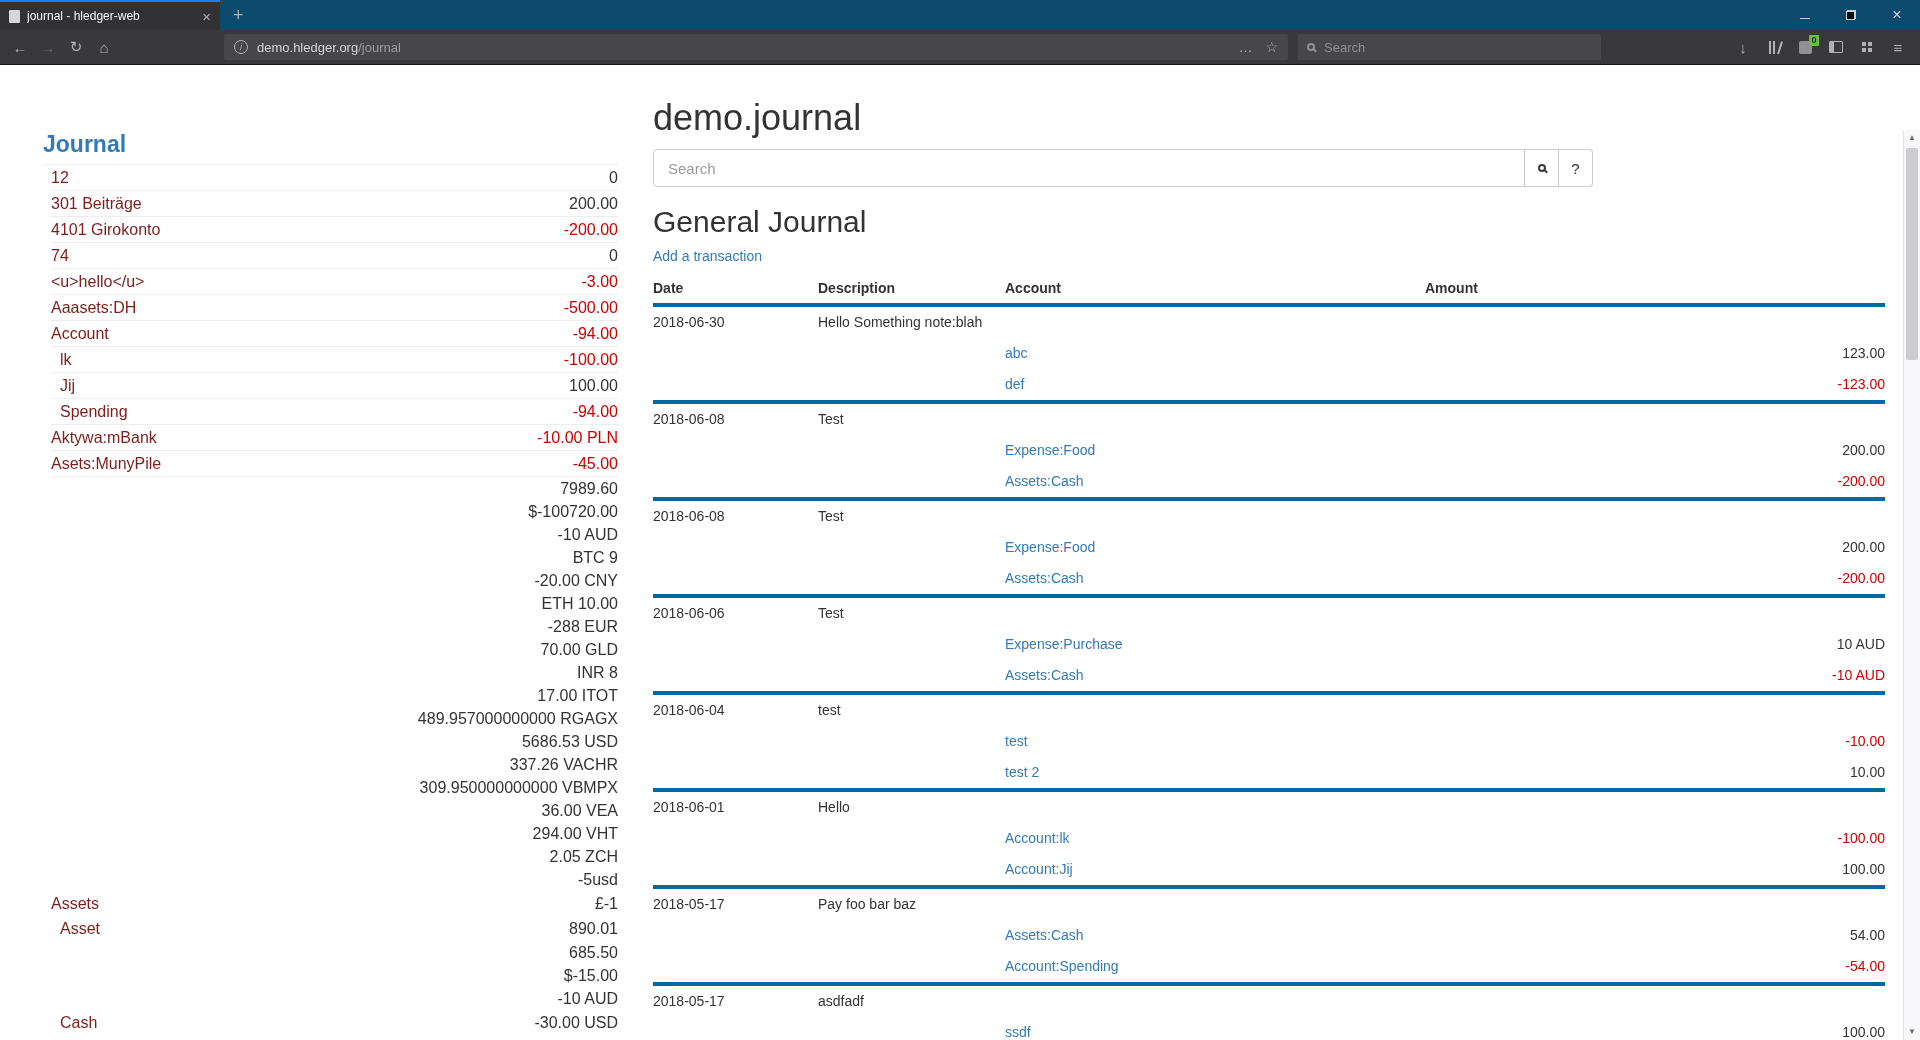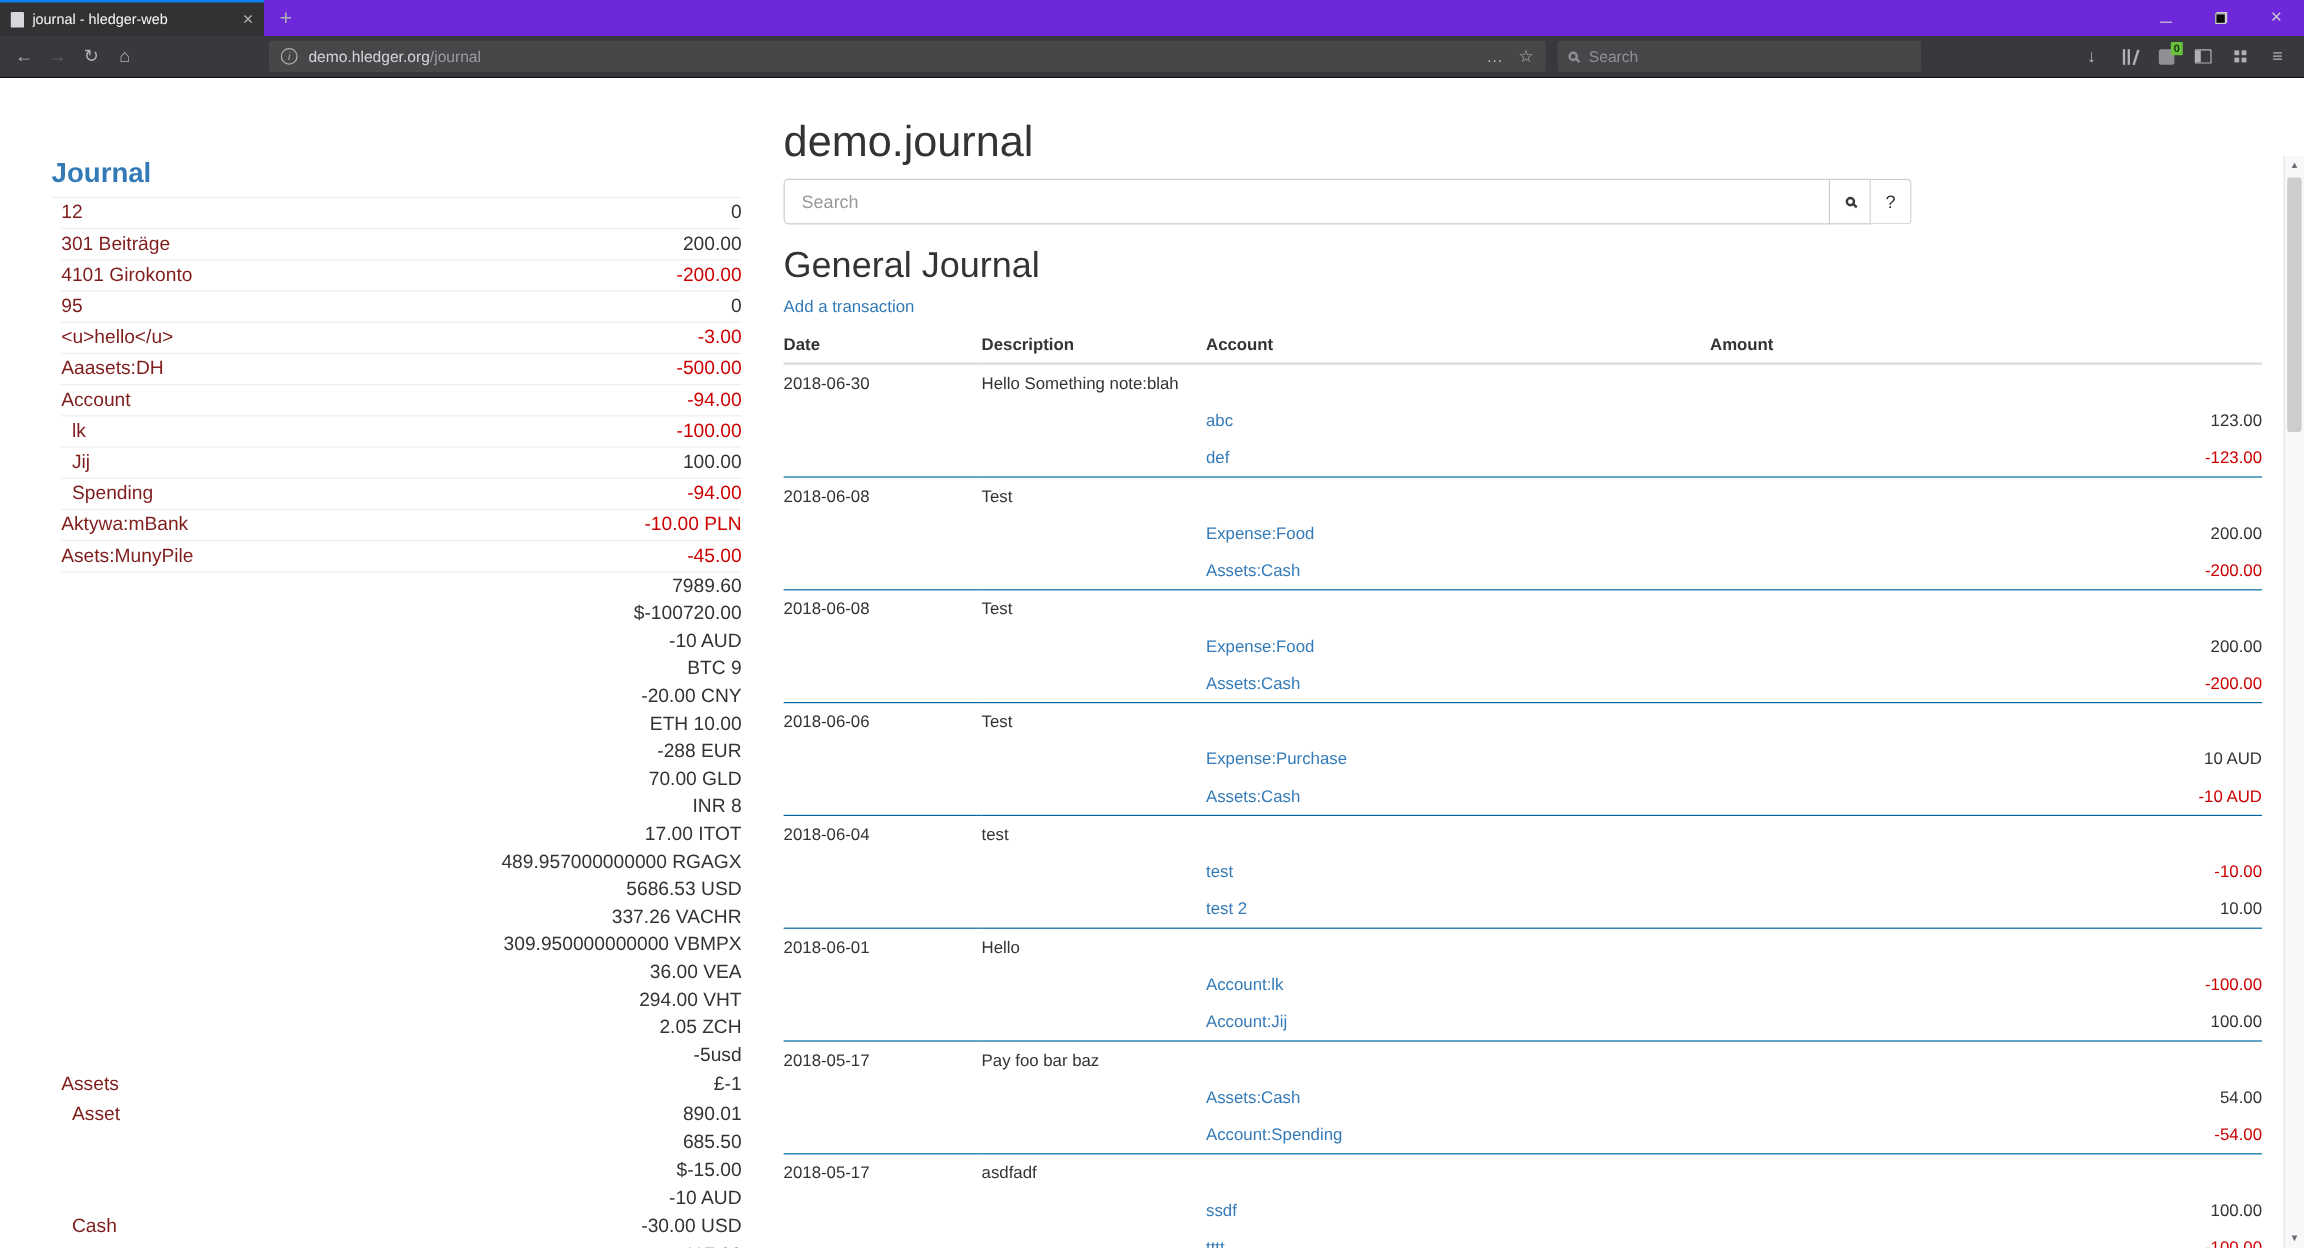--- a/index.html
+++ b/index.html
@@ -1,21 +1,21 @@
 <!DOCTYPE html>
 <html style="--link: #337ab7; --negative: #cc0000; --tab_accent: #0a84ff; --badge: #6abf40;"><head>
 <meta charset="utf-8">
 <style>
   * { margin:0; padding:0; box-sizing:border-box; }
   html,body { width:1920px; height:1040px; overflow:hidden; }
   body { font-family:"Liberation Sans","DejaVu Sans",sans-serif; background:#fff; color:#333; }
   .browser { position:relative; width:1920px; height:1040px; overflow:hidden; background:#fff; }
 
   
-  .titlebar { height:30px; background:#6d28d9; display:flex; align-items:stretch; }
+  .titlebar { height:30px; background:#0c4a6e; display:flex; align-items:stretch; }
   .tab { width:220px; background:#323234; border-top:2px solid var(--tab_accent); display:flex; align-items:center; gap:7px; padding:0 9px; color:#f9f9fa; font-size:12px; }
   .favicon { width:11px; height:13px; background:#d7d7db; border-radius:1px; flex:none; }
   .tab-title { flex:1; white-space:nowrap; overflow:hidden; }
   .tab-close { color:#b1b1b3; font-size:15px; line-height:1; }
   .newtab { color:#b1b1b3; font-size:18px; padding:0 13px; display:flex; align-items:center; }
   .win-controls { margin-left:auto; display:flex; }
   .win-btn { width:46px; display:flex; align-items:center; justify-content:center; color:#cfcfd1; font-size:16px; }
   .min-icon { width:10px; height:1px; background:#cfcfd1; display:block; margin-top:6px; }
   .restore-icon { position:relative; width:10px; height:10px; display:block; }
   .restore-icon::before { content:""; position:absolute; top:0; right:0; width:7px; height:7px; border:1px solid #cfcfd1; }
@@ -69,21 +69,21 @@
   .btn.last { border-radius:0 4px 4px 0; }
   .section-title { font-size:30px; font-weight:500; color:#333; margin:18px 0 8px; }
   .add-link { color:var(--link); font-size:14px; text-decoration:none; display:inline-block; margin-bottom:6px; }
   table.journal { width:100%; border-collapse:collapse; font-size:14px; color:#333; margin-top:4px; }
   table.journal th { font-weight:bold; text-align:left; padding:6px 0 7px; border-bottom:2px solid #ddd; }
   th.h-date { width:165px; padding-left:16px; }
   th.h-desc { width:187px; }
   th.h-acct { width:420px; }
   th.h-amt  { text-align:right; padding-right:8px; }
   table.journal td { padding:7px 0; line-height:17px; }
-  tr.txn td { border-top:1px solid #0369a1; }
+  tr.txn td { border-top:4px solid #0369a1; }
   .t-date { padding-left:16px; white-space:nowrap; }
   .t-desc { white-space:nowrap; }
   .acct-link { color:var(--link); text-decoration:none; }
   .t-amt { text-align:right; padding-right:8px; white-space:nowrap; }
 
   
   .scrollbar { position:absolute; right:0; top:65px; bottom:0; width:17px; background:#f8f8fa; border-left:1px solid #e4e4e7; }
   .sb-arrow { height:16px; color:#6f6f73; font-size:8px; text-align:center; line-height:16px; }
   .sb-arrow.down { position:absolute; bottom:0; left:0; right:0; }
   .sb-thumb { position:absolute; top:18px; left:2px; width:12px; height:212px; background:#cdcdd0; border-radius:2px; }
@@ -171,21 +171,21 @@
             </tr>
             <tr class="lined ">
               <td class="acct ind1"><span class="acct-name">301 Beiträge</span></td>
               <td class="amt">200.00</td>
             </tr>
             <tr class="lined ">
               <td class="acct ind1"><span class="acct-name">4101 Girokonto</span></td>
               <td class="amt neg">-200.00</td>
             </tr>
             <tr class="lined ">
-              <td class="acct ind1"><span class="acct-name">95</span></td>
+              <td class="acct ind1"><span class="acct-name">74</span></td>
               <td class="amt">0</td>
             </tr>
             <tr class="lined ">
               <td class="acct ind1"><span class="acct-name">&lt;u&gt;hello&lt;/u&gt;</span></td>
               <td class="amt neg">-3.00</td>
             </tr>
             <tr class="lined ">
               <td class="acct ind1"><span class="acct-name">Aaasets:DH</span></td>
               <td class="amt neg">-500.00</td>
             </tr>

